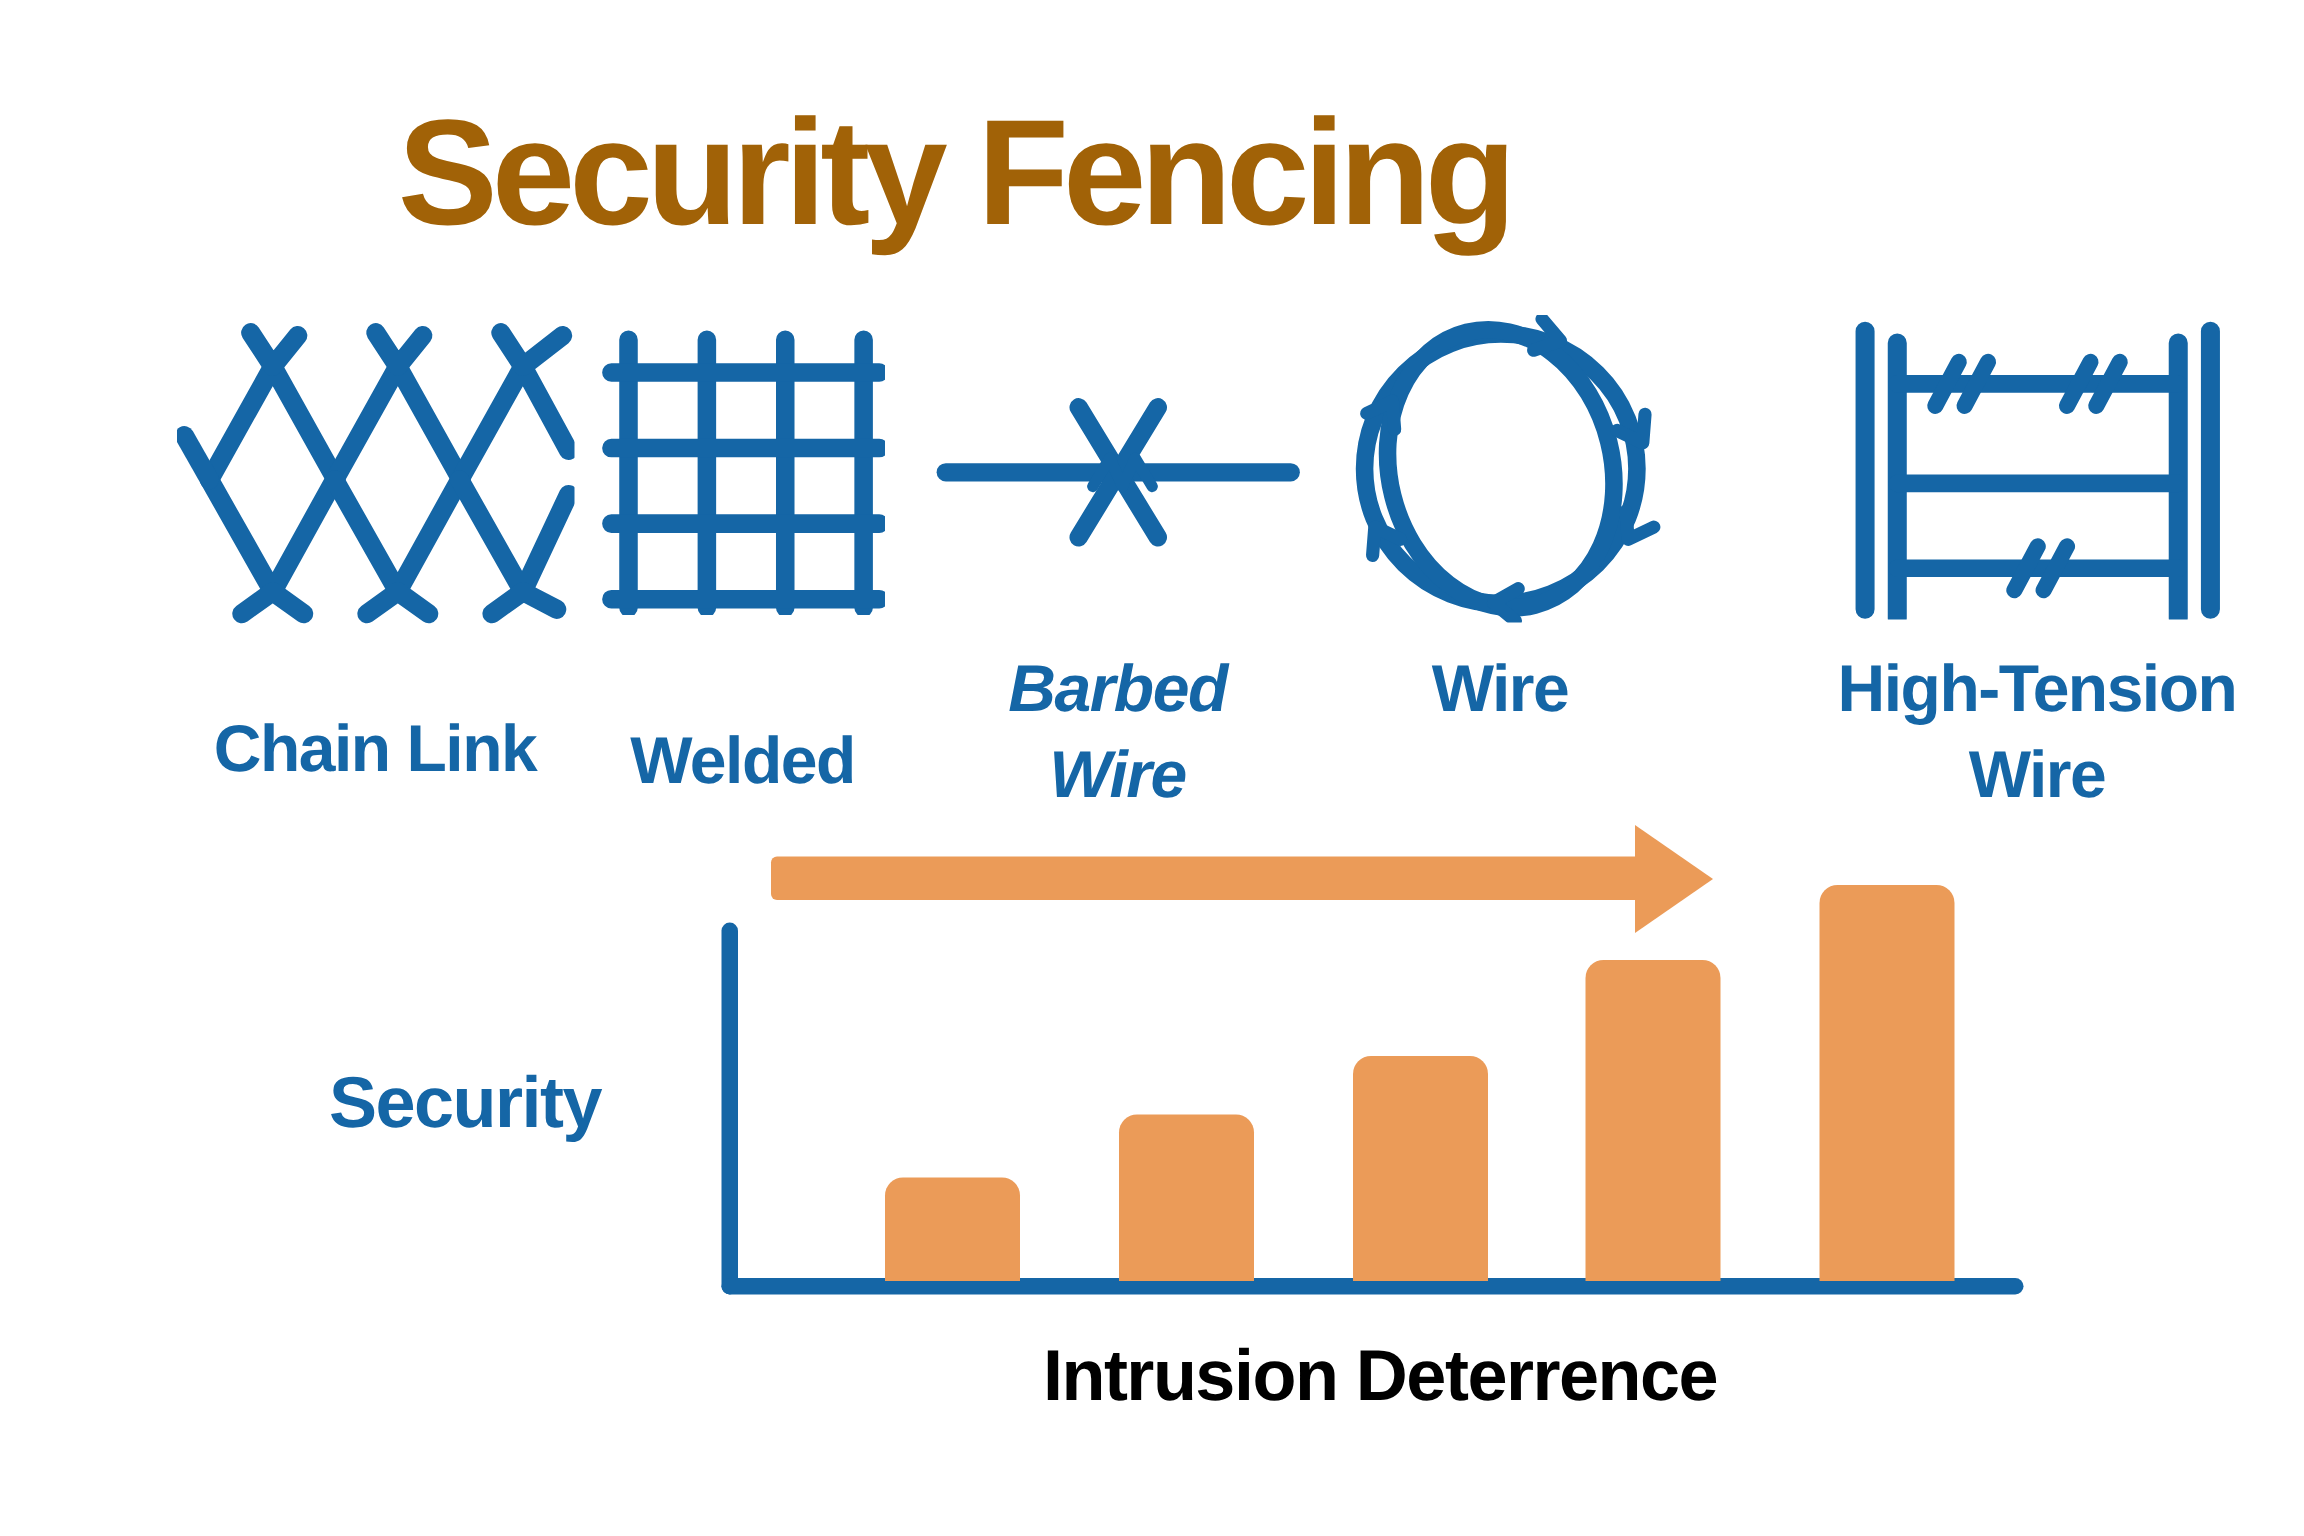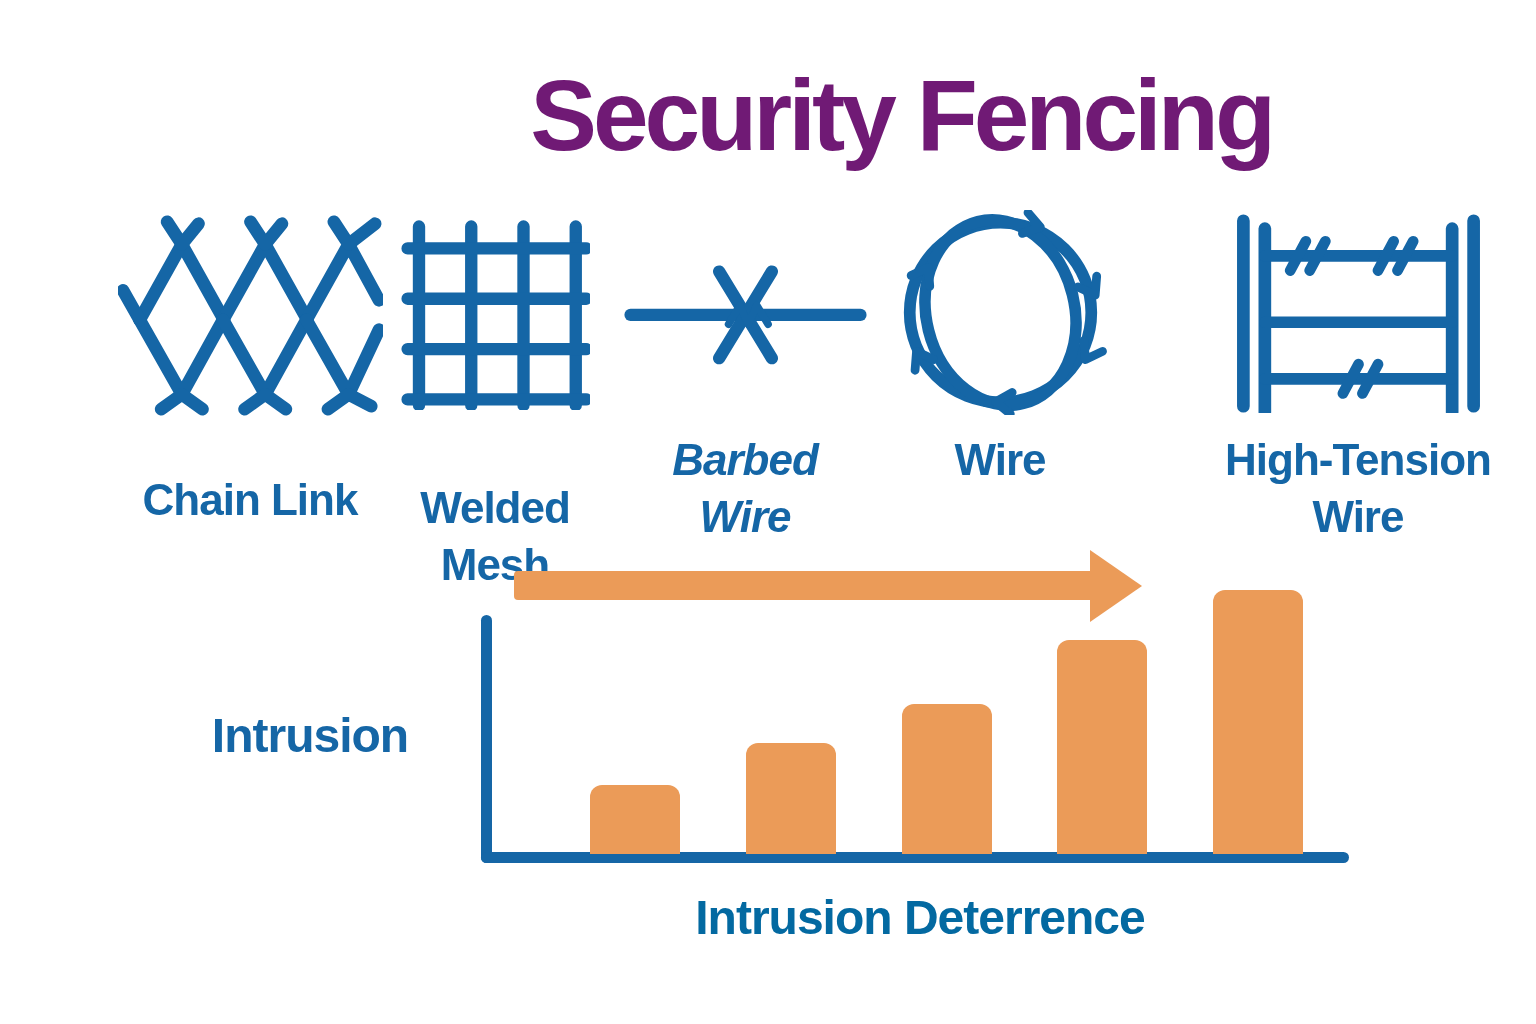--- a/index.html
+++ b/index.html
@@ -1,22 +1,22 @@
 <!DOCTYPE html>
 <html><head>
 <meta charset="utf-8">
 <style>
   html,body{margin:0;padding:0;background:#ffffff;}
   #stage{
     position:relative;width:1536px;height:1024px;background:#ffffff;overflow:hidden;
     font-family:"Liberation Sans", sans-serif;
   }
   #title{
-    position:absolute;top:60px;left:0;width:1272px;text-align:right;
-    font-size:100px;font-weight:700;letter-spacing:-4px;color:#701a75;line-height:110px;
+    position:absolute;top:60px;left:0;width:1272px;text-align:center;
+    font-size:100px;font-weight:700;letter-spacing:-4px;color:#a16207;line-height:110px;
   }
   .col{position:absolute;top:210px;display:flex;flex-direction:column;align-items:center;}
   .icon-box{height:205px;display:flex;align-items:center;justify-content:center;}
   .fence-label{margin-top:16px;text-align:center;font-size:44px;font-weight:700;
     letter-spacing:-1px;color:#1566A6;line-height:57px;}
   #col-chain{left:95px;width:310px;gap:40px;}
   #col-welded{left:375px;width:240px;gap:48px;}
   #col-barbed{left:605px;width:280px;font-style:italic;}
   #col-concertina{left:870px;width:260px;}
   #col-hightension{left:1203px;width:310px;}
@@ -29,21 +29,21 @@
   
   #y-axis{position:absolute;left:481px;top:615px;width:11px;height:248px;
     background:#1566A6;border-radius:6px;}
   #x-axis{position:absolute;left:481px;top:852px;width:868px;height:11px;
     background:#1566A6;border-radius:6px;}
   #bar-series{position:absolute;left:0;top:0;width:1536px;height:1024px;pointer-events:none;}
   .bar{position:absolute;width:90px;background:#EB9B58;border-radius:12px 12px 0 0;}
   #ylabel{position:absolute;left:155px;top:708px;width:310px;text-align:center;
     font-size:48px;font-weight:700;letter-spacing:-1px;color:#1566A6;}
   #xlabel{position:absolute;left:480px;top:890px;width:880px;text-align:center;
-    font-size:48px;font-weight:700;letter-spacing:-1px;color:#0369a1;}
+    font-size:48px;font-weight:700;letter-spacing:-1px;color:#000000;}
   svg .stroke{stroke:#1566A6;fill:none;stroke-linecap:round;stroke-linejoin:round;}
 </style>
 </head>
 <body>
 
 <div id="stage">
 
   <div id="title">Security Fencing</div>
 
   <div class="col" id="col-chain">
@@ -76,21 +76,20 @@
     <div class="icon-box">
       <svg width="190" height="195" viewBox="0 0 200 205">
         <g class="stroke" stroke-width="13">
           <path d="M20 12 V200 M75 12 V200 M130 12 V200 M185 12 V200"></path>
           <path d="M8 35 H196 M8 88 H196 M8 141 H196 M8 194 H196"></path>
         </g>
       </svg>
     </div>
     <div class="fence-label">
       <div>Welded</div>
-      <div>Mesh</div>
     </div>
   </div>
 
   <div class="col" id="col-barbed">
     <div class="icon-box">
       <svg width="245" height="132" viewBox="0 0 260 140">
         <g class="stroke" stroke-width="13">
           <path d="M8 72 H252"></path>
           <path d="M102 26 L158 118"></path>
           <path d="M158 26 L102 118"></path>
@@ -153,16 +152,16 @@
 
   <div id="y-axis"></div>
   <div id="x-axis"></div>
   <div id="bar-series">
       <div class="bar" style="left: 590px; width: 90px; height: 69px; top: 785px; background: rgb(235, 155, 88);"></div>
       <div class="bar" style="left: 746px; width: 90px; height: 111px; top: 743px; background: rgb(235, 155, 88);"></div>
       <div class="bar" style="left: 902px; width: 90px; height: 150px; top: 704px; background: rgb(235, 155, 88);"></div>
       <div class="bar" style="left: 1057px; width: 90px; height: 214px; top: 640px; background: rgb(235, 155, 88);"></div>
       <div class="bar" style="left: 1213px; width: 90px; height: 264px; top: 590px; background: rgb(235, 155, 88);"></div>
     </div>
-  <div id="ylabel">Intrusion</div>
+  <div id="ylabel">Security</div>
   <div id="xlabel">Intrusion Deterrence</div>
 
 </div>
 
 </body></html>

